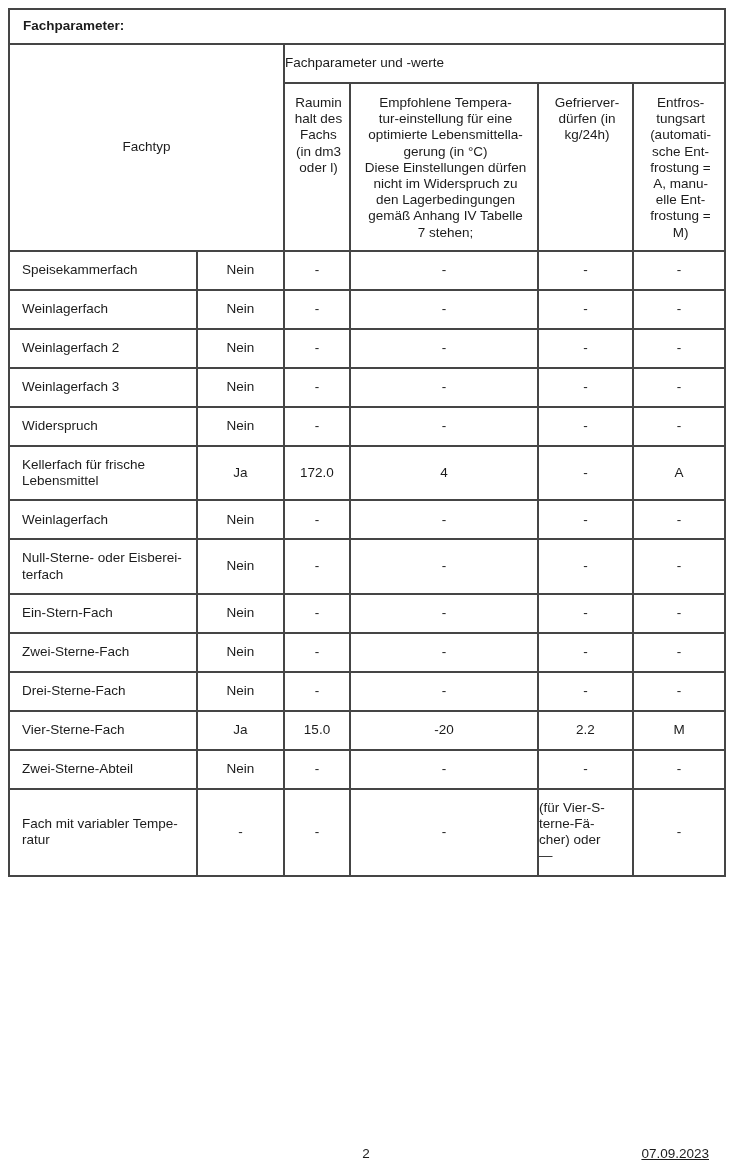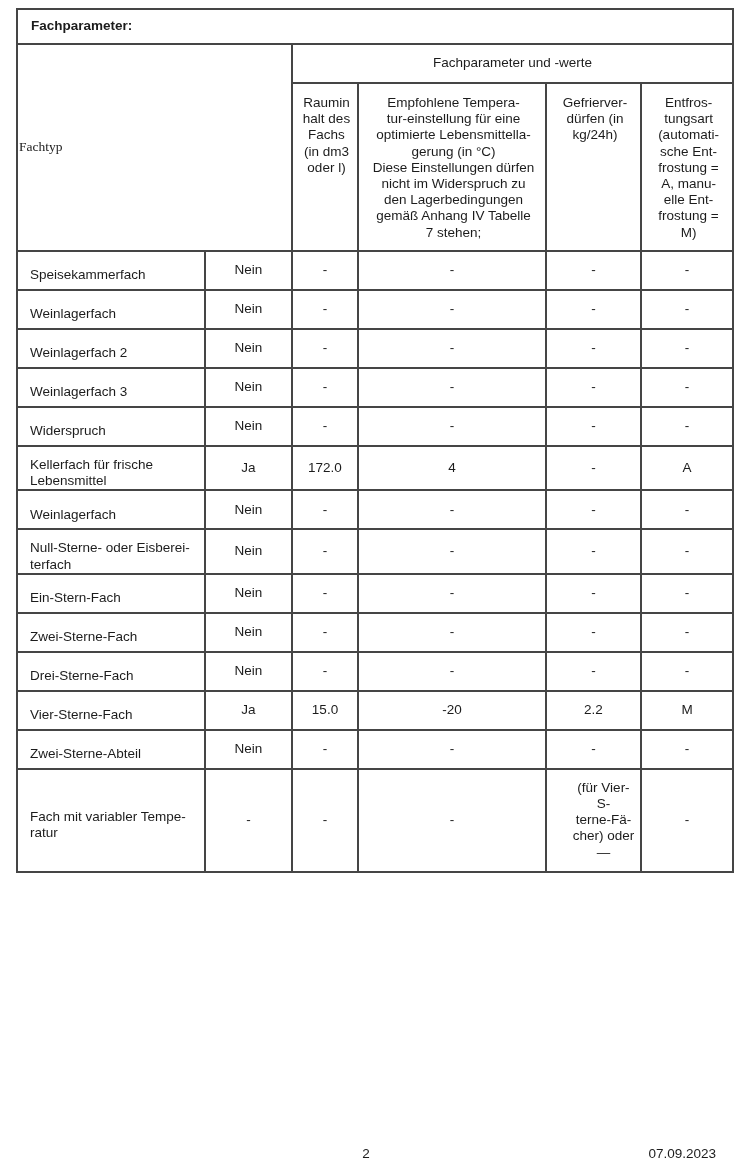--- a/index.html
+++ b/index.html
@@ -15,21 +15,21 @@
     color: #1c1c1c;
     -webkit-font-smoothing: antialiased;
   }
   .page {
     position: absolute;
     inset: 0;
     background: #ffffff;
   }
   table.fach-table {
     position: absolute;
-    left: 16px;
+    left: 8px;
     top: 8px;
     width: 716px;
     border-collapse: collapse;
     table-layout: fixed;
   }
   table.fach-table td {
     border: 2px solid #454545;
     font-size: 13.5px;
     line-height: 1.2;
     overflow: hidden;
@@ -37,74 +37,73 @@
   tr.title-row { height: 35px; }
   td.title-cell {
     font-weight: bold;
     font-size: 14px;
     padding: 2px 6px 2px 13px;
     vertical-align: middle;
     text-align: left;
   }
   tr.group-row { height: 39px; }
   td.fachtyp-cell {
-    text-align: left;
-    vertical-align: middle;
-    white-space: pre-line;
-    font-family: Liberation Serif, serif;
+    text-align: center;
+    vertical-align: middle;
+    white-space: pre-line;
   }
   td.group-cell {
-    text-align: center;
-    vertical-align: middle;
-    padding: 2px 20px;
+    vertical-align: middle;
+    padding: 2px 0;
     margin-left: 20px;
   }
   tr.colhead-row { height: 168px; }
   td.col-head {
     text-align: center;
     vertical-align: top;
     padding: 11px 0 8px 3px;
     white-space: pre-line;
   }
   tr.body-row { height: 39px; }
   td.cell-name {
     text-align: left;
     vertical-align: middle;
-    padding: 10px 6px 0 12px;
+    padding: 10px 6px 10px 12px;
     white-space: pre-line;
     margin-left: 40px;
   }
   td.cell-val {
     text-align: center;
     vertical-align: middle;
     padding: 10px 4px;
     white-space: pre-line;
   }
   td.cell-val.align-left {
-    text-align: center;
-    padding-left: 24px;
+    text-align: left;
+    padding-left: 0;
   }
   .footer {
     position: absolute;
     left: 8px;
     top: 1146px;
     width: 716px;
     height: 18px;
     font-size: 13.5px;
   }
   .footer .page-num {
     position: absolute;
     left: 0;
     right: 0;
     text-align: center;
   }
   .footer .date {
     position: absolute;
-    right: 8px;
+    right: 15px;
     top: 0;
+    text-decoration: underline;
   }
 </style>
 </head>
 <body>
 
 <div class="page">
 
   <table class="fach-table">
     <colgroup>
       <col style="width:188px">

